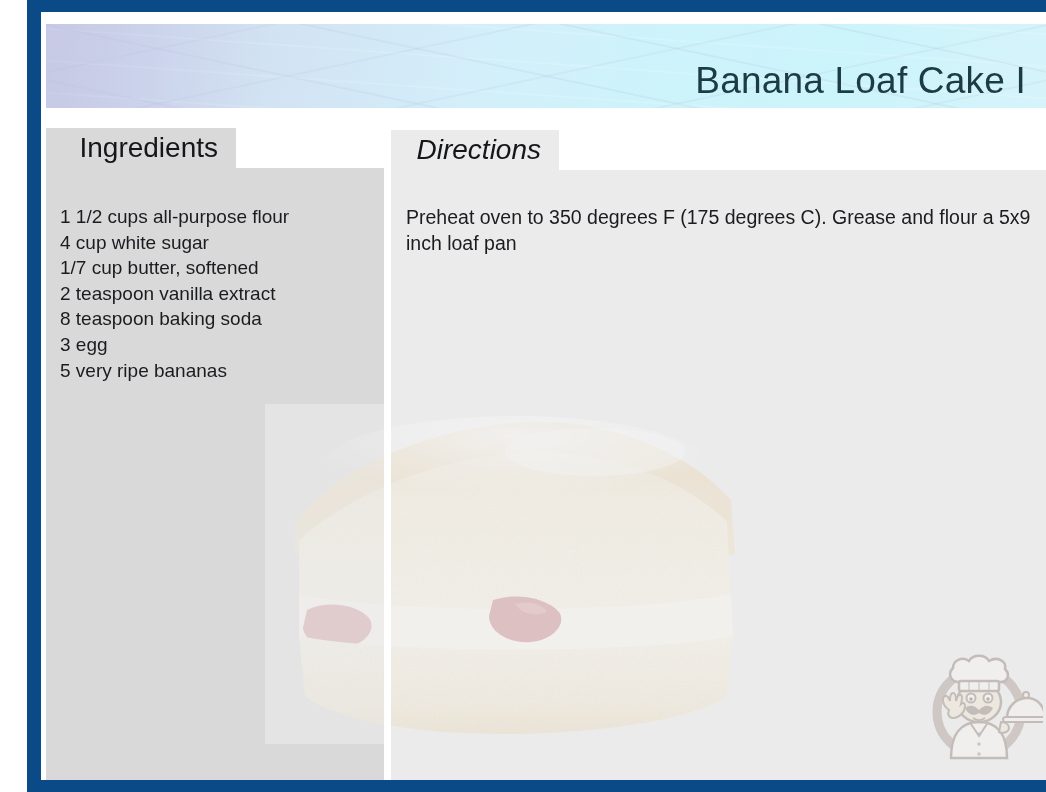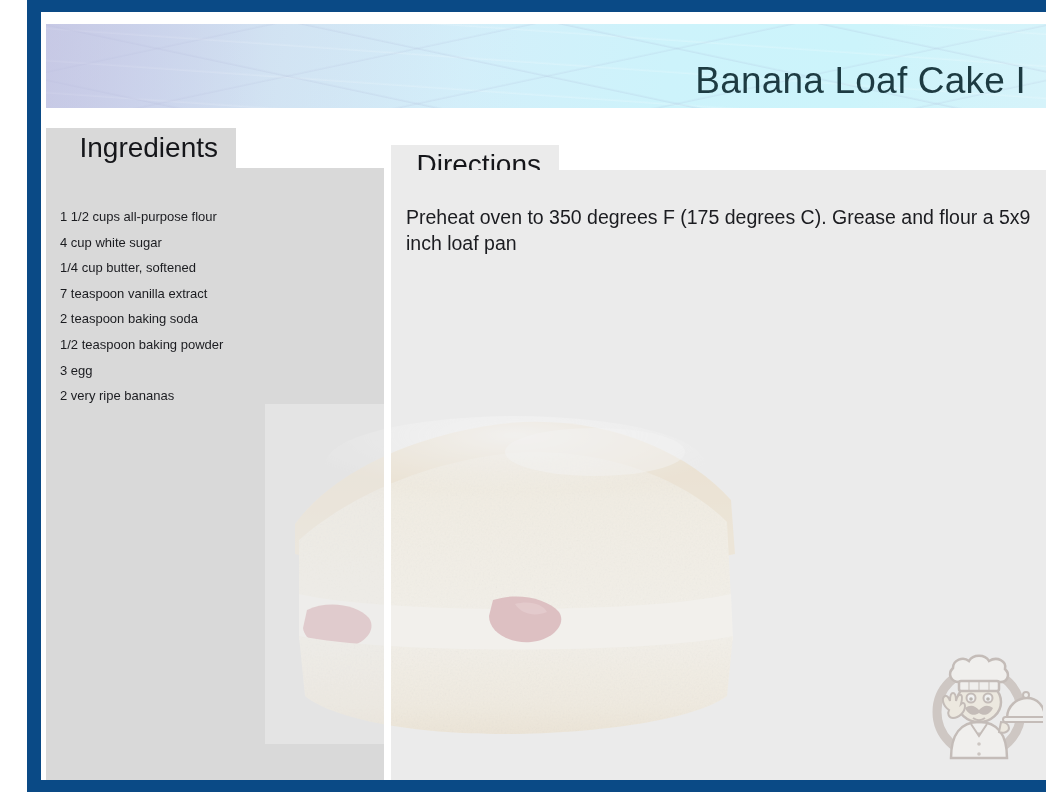--- a/index.html
+++ b/index.html
@@ -123,33 +123,34 @@
     top: 156px;
     width: 338px;
     height: 612px;
     background: #d9d9d9;
   }
   .ing-list {
     position: absolute;
     left: 14px;
     top: 36px;
     right: 8px;
-    font-size: 13px;
+    font-size: 19px;
     line-height: 25.6px;
     color: #1b1c20;
   }
   .ing-list div { white-space: nowrap; }
 
   
   .tab-directions {
     left: 350px;
-    top: 133px;
+    top: 118px;
     width: 168px;
     height: 42px;
     background: #ebebeb;
+    font-style: italic;
   }
   .panel-directions {
     left: 350px;
     top: 158px;
     width: 686px;
     height: 610px;
     background: #ebebeb;
   }
   .dir-body {
     position: absolute;
@@ -220,26 +221,25 @@
       <div class="banner-fade"></div>
       <div class="banner-title">Banana Loaf Cake I</div>
     </div>
 
     <div class="tab tab-ingredients">Ingredients</div>
 
     <div class="panel panel-ingredients">
       <div class="ing-list">
         <div>1 1/2 cups all-purpose flour</div>
         <div>4 cup white sugar</div>
-        <div>1/4 cup butter, softened</div>
-        <div>7 teaspoon vanilla extract</div>
-        <div>2 teaspoon baking soda</div>
-        <div>1/2 teaspoon baking powder</div>
+        <div>1/7 cup butter, softened</div>
+        <div>2 teaspoon vanilla extract</div>
+        <div>8 teaspoon baking soda</div>
         <div>3 egg</div>
-        <div>2 very ripe bananas</div>
+        <div>5 very ripe bananas</div>
       </div>
     </div>
 
     <div class="tab tab-directions">Directions</div>
 
     <div class="panel panel-directions">
       <div class="dir-body">
         <p>Preheat oven to 350 degrees F (175 degrees C). Grease and flour a 5x9 inch loaf pan</p>
       </div>
     </div>

